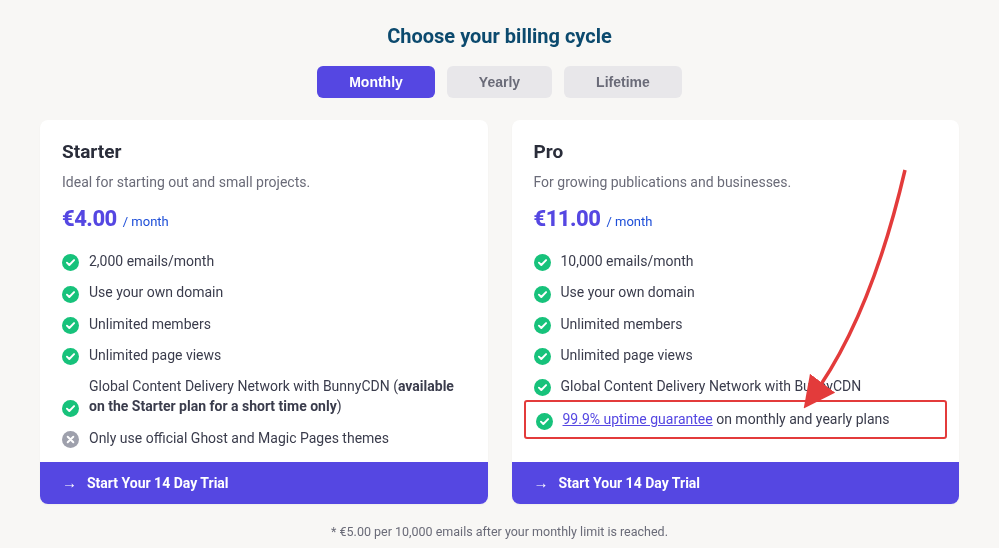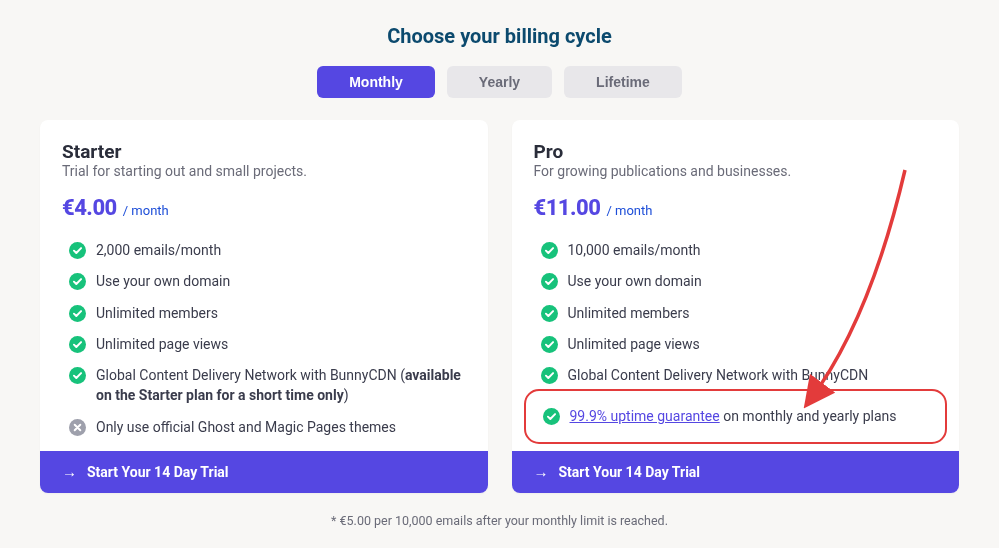--- a/index.html
+++ b/index.html
@@ -56,21 +56,21 @@
     overflow: hidden;
     position: relative;
   }
   .plan-body {
     padding: 20px 22px 14px 22px;
   }
   .plan-name {
     font-size: 19px;
     font-weight: 700;
     color: #2a2d3a;
-    margin-bottom: 0;
+    margin-bottom: 11px;
   }
   .plan-tagline {
     font-size: 14px;
     color: #6a6b78;
     margin-bottom: 16px;
   }
   .plan-price-row {
     display: flex;
     align-items: baseline;
     gap: 6px;
@@ -86,42 +86,41 @@
     font-size: 13px;
     color: #1d4ed8;
   }
   .features {
     display: flex;
     flex-direction: column;
     gap: 11px;
   }
   .feature-row {
     display: flex;
-    align-items: flex-start;
+    align-items: flex-end;
     gap: 10px;
     font-size: 14px;
     color: #3a3c4c;
     line-height: 1.45;
-    margin-left: 7px;
   }
   .feature-icon {
     flex: 0 0 auto;
     width: 17px;
     height: 17px;
     margin-top: 2px;
   }
   .feature-text b { font-weight: 700; }
   .feature-text a {
     color: #5547e2;
     text-decoration: underline;
   }
   .highlight-box {
     border: 2px solid #e33b3b;
-    border-radius: 15px;
-    padding: 15px 10px;
+    border-radius: 3px;
+    padding: 7px 10px;
     margin: -7px -10px;
   }
   .cta-bar {
     background: #5547e2;
     color: #ffffff;
     padding: 13px 22px;
     display: flex;
     align-items: center;
     gap: 10px;
     font-size: 14px;
@@ -157,21 +156,21 @@
     <button class="cycle-tab active">Monthly</button>
     <button class="cycle-tab">Yearly</button>
     <button class="cycle-tab">Lifetime</button>
   </div>
 
   <div class="plans">
 
     <div class="plan-card">
       <div class="plan-body">
         <div class="plan-name">Starter</div>
-        <div class="plan-tagline">Trial for starting out and small projects.</div>
+        <div class="plan-tagline">Ideal for starting out and small projects.</div>
         <div class="plan-price-row">
           <span class="plan-price">€4.00</span>
           <span class="plan-interval">/ month</span>
         </div>
         <div class="features">
             <div class="feature-row">
               <svg class="feature-icon" viewBox="0 0 20 20">
                 <circle cx="10" cy="10" r="10" fill="#17c27b"></circle>
                 <path d="M5.8 10.2 L8.6 13 L14.2 7.2" stroke="#fff" stroke-width="2.3" fill="none" stroke-linecap="round" stroke-linejoin="round"></path>
               </svg>

